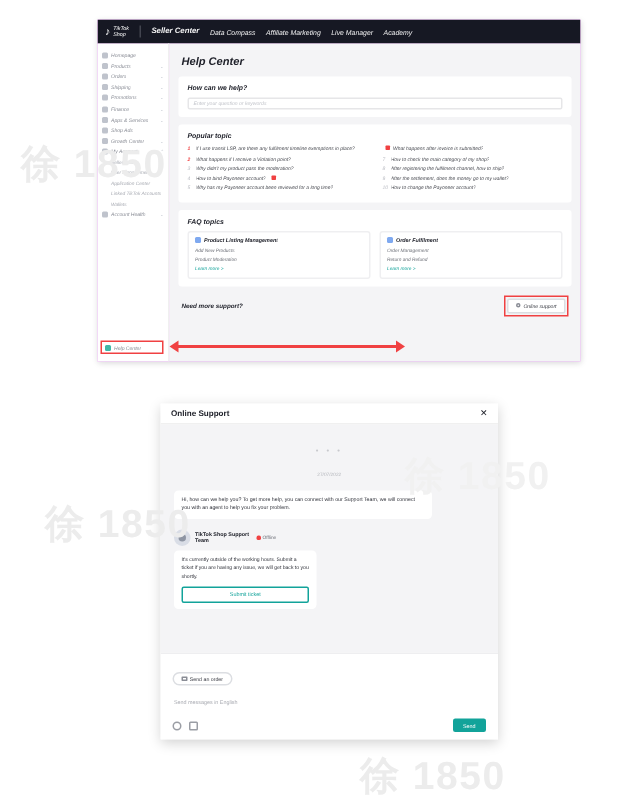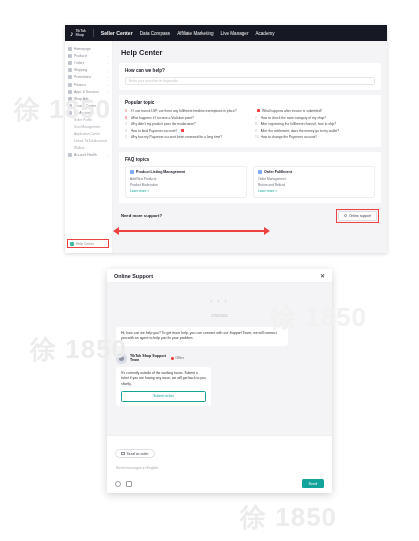--- a/index.html
+++ b/index.html
@@ -12,21 +12,21 @@
   #root { position: relative; width: 419px; height: 541px; background:#fff; }
 
   
   .wm { position:absolute; color:#ececec; font-size:26px; font-weight:700; letter-spacing:1px; pointer-events:none; user-select:none; white-space:nowrap; z-index:50; }
   .wm-a { left:14px; top:92px; }
   .wm-b { left:30px; top:332px; }
   .wm-c { left:240px; top:500px; }
   .wm-d { left:270px; top:300px; color:#f1f1f1; }
 
   
-  .win { position:absolute; left:65px; top:25px; width:322px; height:228px; background:#f0abfc; box-shadow:0 1px 4px rgba(0,0,0,.16); overflow:hidden; }
+  .win { position:absolute; left:65px; top:13px; width:322px; height:228px; background:#f0abfc; box-shadow:0 1px 4px rgba(0,0,0,.16); overflow:hidden;font-style:italic; }
   .topnav { height:16px; background:#161823; display:flex; align-items:center; padding:0 5px; gap:7px; }
   .logo { display:flex; align-items:center; gap:2px; }
   .logo-note { color:#fff; font-size:7px; line-height:1; }
   .logo-txt { color:#fff; font-size:3.6px; line-height:1.25; }
   .navdiv { width:1px; height:8px; background:#42444f; }
   .nav-item { color:#f2f2f3; font-size:4.6px; white-space:nowrap; }
   .nav-item.first { font-weight:700; font-size:5.2px; }
 
   .winbody { display:flex; height:212px; }
   .sidebar { width:48px; background:#fff; padding:4px 0 0 0; border-right:1px solid #f0f0f0; position:relative; }

